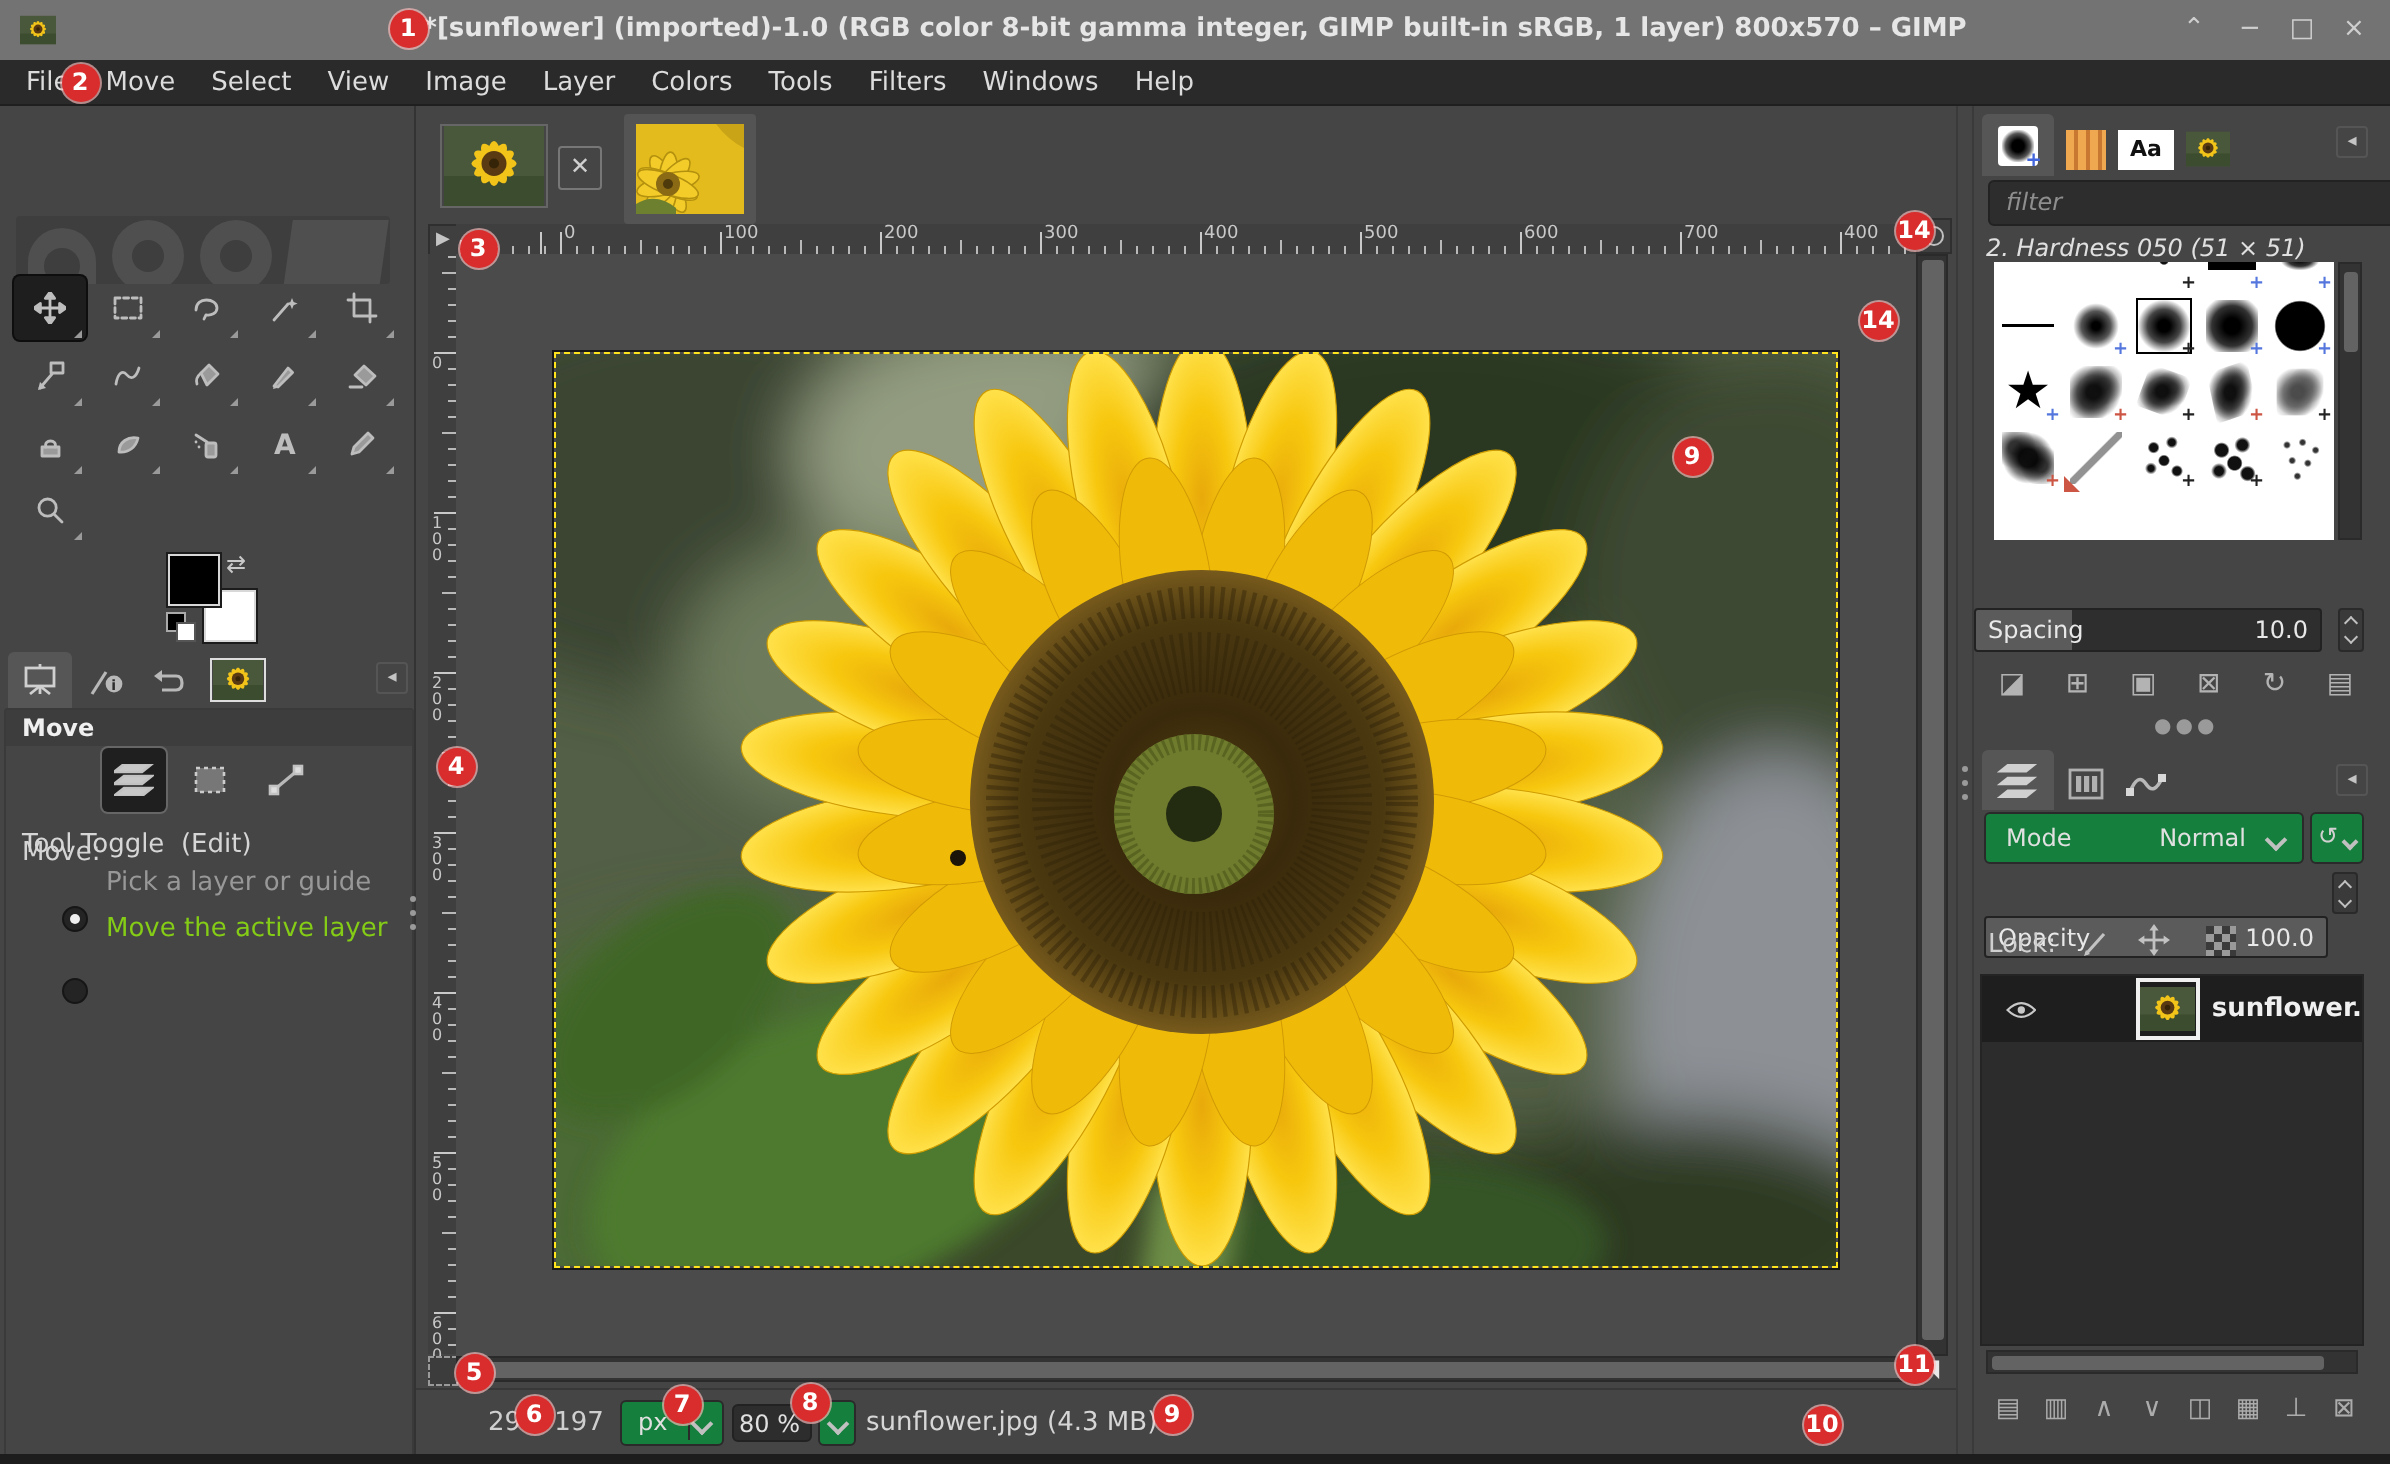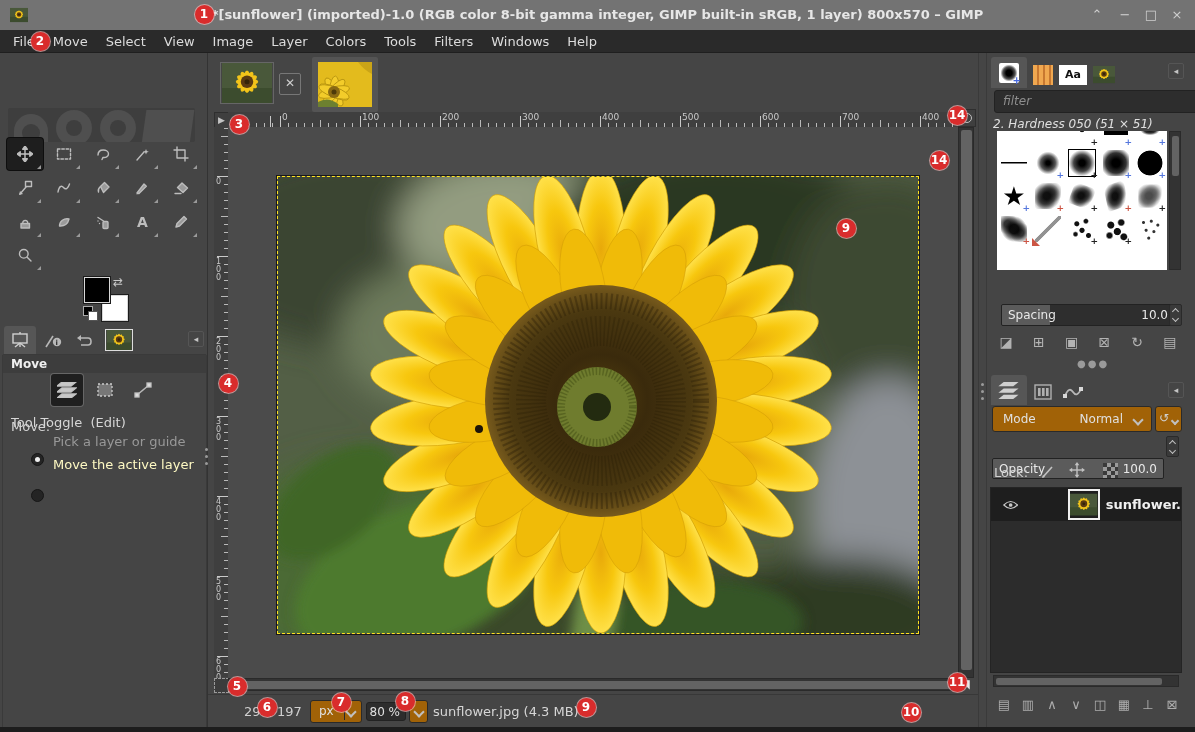--- a/index.html
+++ b/index.html
@@ -9,21 +9,21 @@
   
   .titlebar{left:0;top:0;width:1195px;height:30px;background:#737373;border-bottom:1px solid #1a1a1a;}
   .title-text{left:0;top:0;width:100%;height:30px;line-height:30px;text-align:center;
               font-weight:bold;font-size:13px;color:#e6e6e6;}
   .winctl{top:0;height:30px;line-height:30px;color:#cfcfcf;font-size:13px;text-align:center;width:24px;cursor:default;}
   .menubar{left:0;top:30px;width:1195px;height:23px;background:#2a2a2a;border-bottom:1px solid #1f1f1f;
            display:flex;align-items:center;padding-left:4px;box-sizing:border-box;}
   .menu-item{padding:0 9px;height:23px;line-height:23px;color:#dcdcdc;font-size:13px;}
   
   .inset{background:#2d2d2d;border:1px solid #222;border-radius:3px;box-sizing:border-box;}
-  .btnish{background:#a16207;border:1px solid #2a2a2a;border-radius:3px;box-sizing:border-box;}
+  .btnish{background:#15803d;border:1px solid #2a2a2a;border-radius:3px;box-sizing:border-box;}
   .chev{display:inline-block;width:6px;height:6px;border-right:2px solid #c0c0c0;border-bottom:2px solid #c0c0c0;
         transform:rotate(45deg);}
   .icon-ch{color:#c4c4c4;text-align:center;}
   .grip-v{display:flex;flex-direction:column;gap:4px;}
   .grip-v i{width:3px;height:3px;border-radius:50%;background:#9a9a9a;}
   .checker{background:repeating-conic-gradient(#9a9a9a 0 25%,#3a3a3a 0 50%) 0 0/8px 8px;}
   
   .wilber{left:8px;top:55px;width:187px;height:34px;background:#3e3e3e;overflow:hidden;border-radius:2px;}
   .wilber i{position:absolute;background:#4f4f4f;}
   .tool-cell{width:36px;height:32px;display:flex;align-items:center;justify-content:center;border-radius:3px;position:absolute;}
@@ -355,21 +355,21 @@
           <rect x="1" y="11" width="4" height="4" fill="#ddd"></rect>
             <rect x="13" y="1" width="4" height="4" fill="#ddd"></rect>
         </svg>
       </div>
       <div class="abs" style="left:8px;top:60px;color:#d6d6d6">
         <span>Tool Toggle</span>&nbsp;&nbsp;<span>(Edit)</span>
       </div>
       <div class="abs radio sel" style="left:28px;top:80px;"></div>
       <div class="abs" style="left:50px;top:79px;color:#989898">Pick a layer or guide</div>
       <div class="abs radio" style="left:28px;top:103px;"></div>
-      <div class="abs" style="left:50px;top:102px;color:#fef9c3">Move the active layer</div>
+      <div class="abs" style="left:50px;top:102px;color:#84cc16">Move the active layer</div>
     </div>
     <div class="abs grip-v" style="left:205px;top:395px;z-index:5">
         <i></i>
         <i></i>
         <i></i>
       </div>
 
   </div>
 
   <div class="abs" style="left:208px;top:53px;width:770px;height:674px;">
@@ -661,21 +661,21 @@
         </div>
         <div class="bcell" style="left: 136px; top: 82px;">
           <div class="g g-dots-s"></div>
         </div>
       </div>
     <div class="abs scroll-track" style="left:184px;top:78px;width:12px;height:139px;">
       <div class="scroll-thumb" style="left:2px;top:4px;width:7px;height:40px;"></div>
     </div>
 
 
-    <div class="abs slider" style="left:16px;top:251px;width:174px;height:22px;">
+    <div class="abs slider" style="left:2px;top:251px;width:174px;height:22px;">
       <div class="fill" style="width:28%"></div>
       <div class="lab">Spacing</div>
       <div class="val">10.0</div>
     </div>
     <div class="abs spin" style="left:184px;top:251px;width:13px;height:22px;">
       <span class="chev" style="transform:rotate(-135deg)"></span>
         <span class="chev"></span>
     </div>
 
     <div class="abs" id="bfooter" style="left:10px;top:278px;width:186px;display:flex;justify-content:space-between;">

